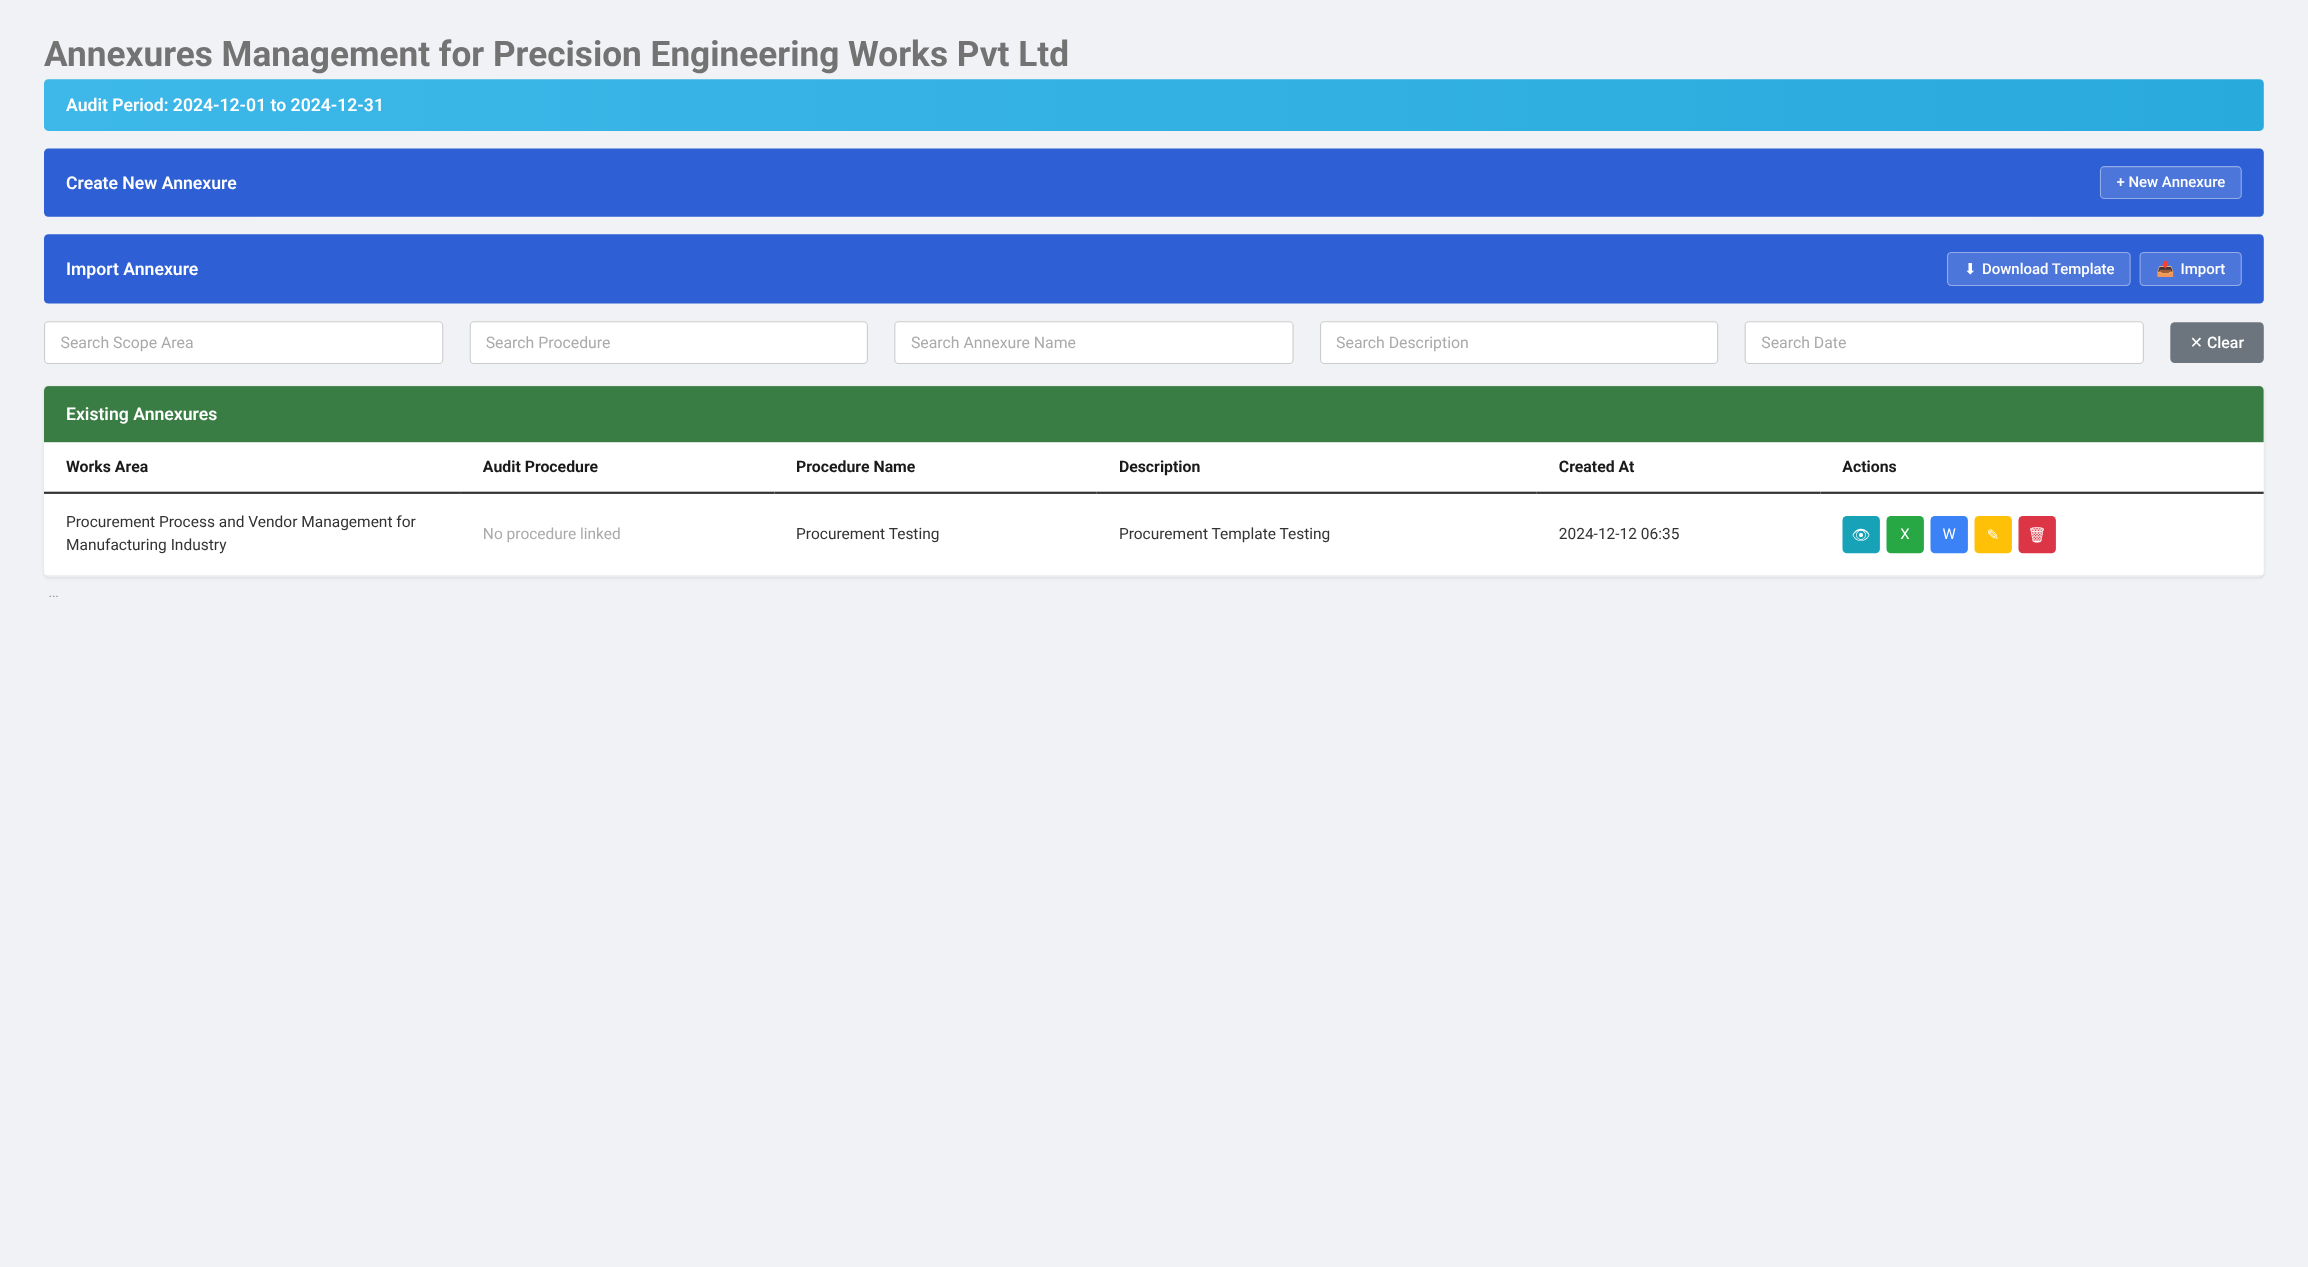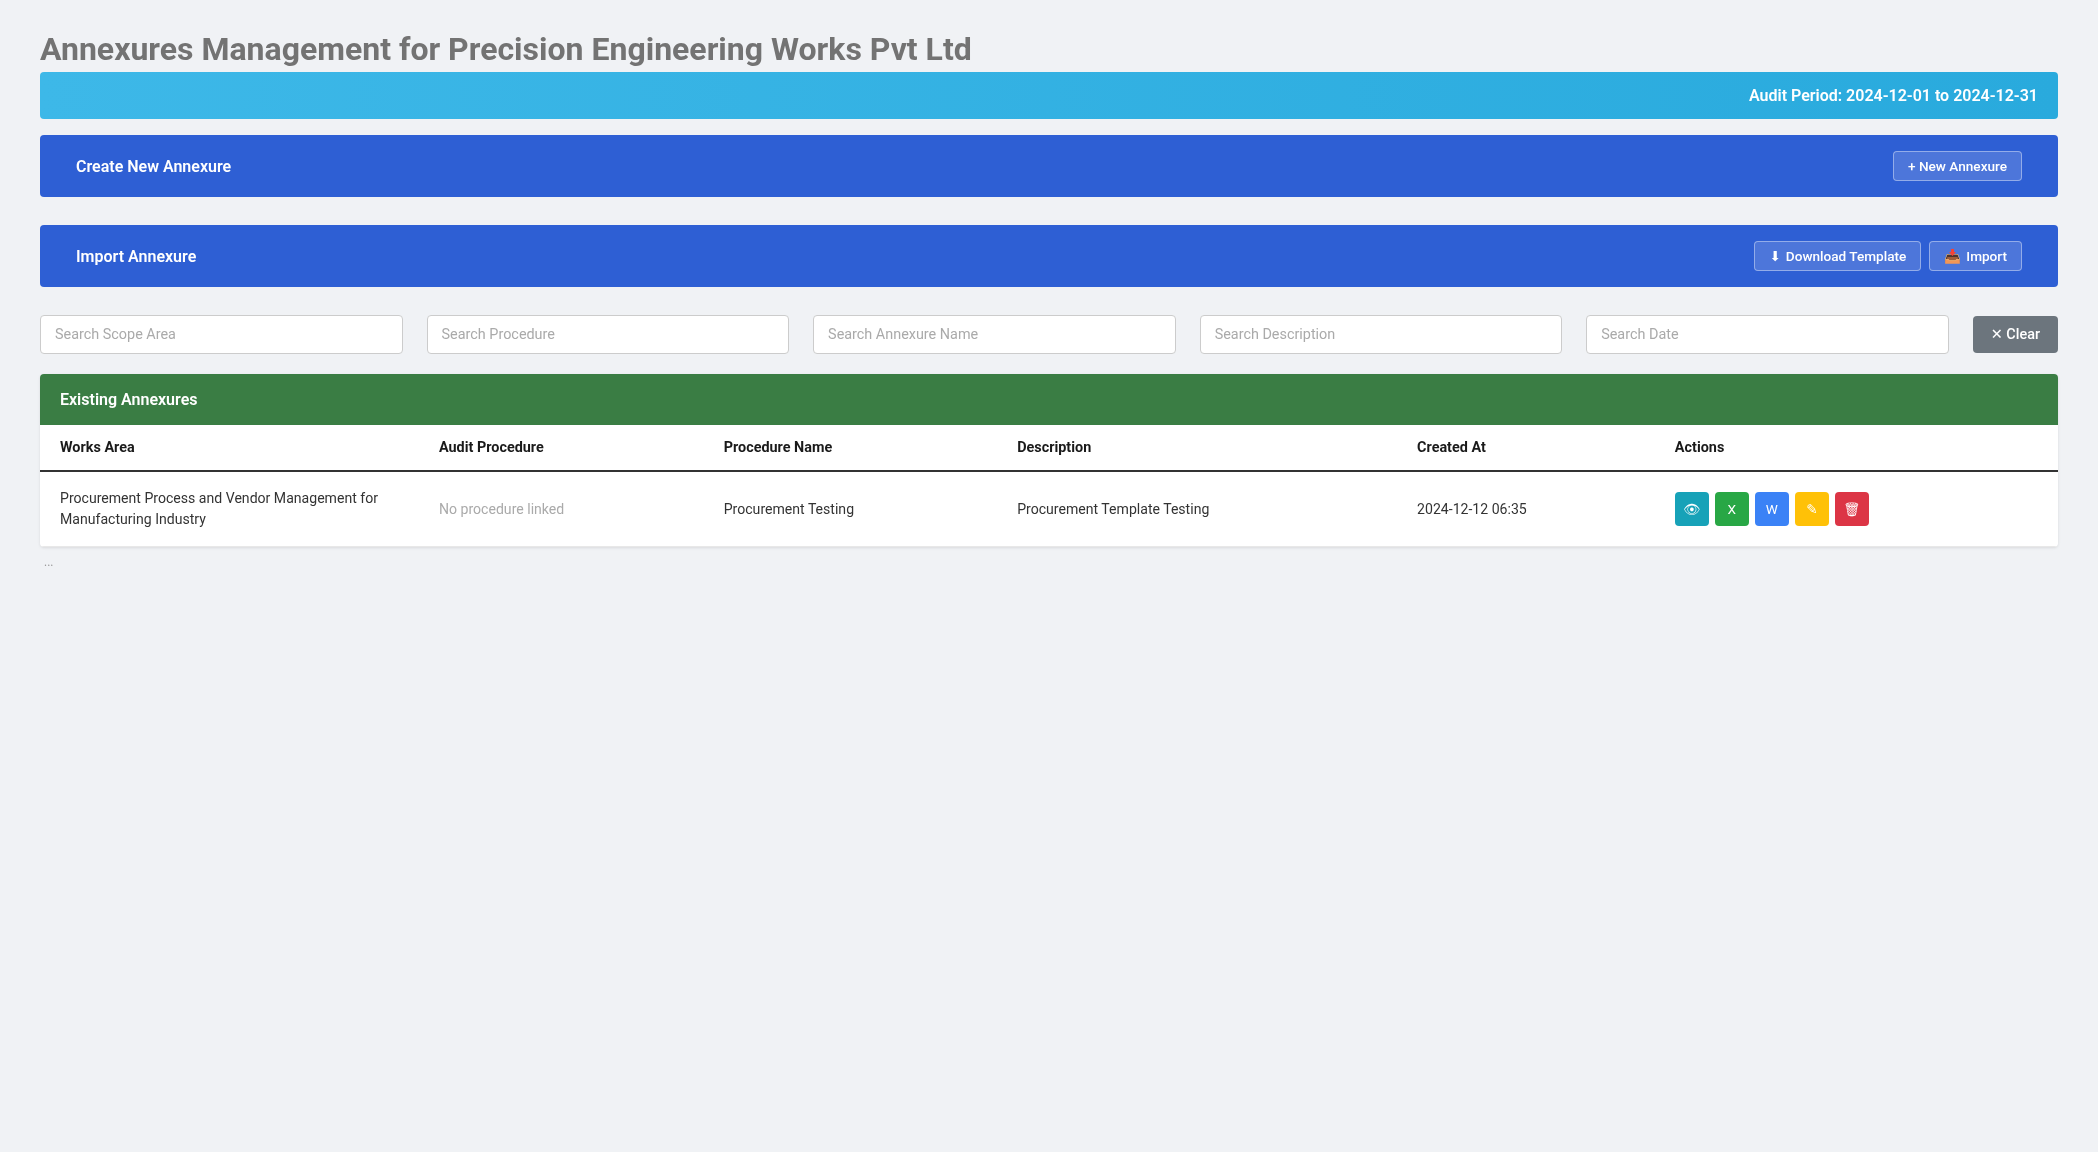--- a/index.html
+++ b/index.html
@@ -23,31 +23,30 @@
     }
 
     .audit-period-bar {
       background: linear-gradient(90deg, #3db8e8, #29aadd);
       color: white;
       padding: 14px 20px;
       font-size: 1rem;
       font-weight: 600;
       border-radius: 4px;
       margin-bottom: 16px;
-      text-align: right;
     }
 
     .section-bar {
       background: #2e5fd4;
       color: white;
-      padding: 16px 36px;
+      padding: 16px 20px;
       font-size: 1rem;
       font-weight: 600;
       border-radius: 4px;
-      margin-bottom: 28px;
+      margin-bottom: 16px;
       display: flex;
       align-items: center;
       justify-content: space-between;
     }
 
     .section-bar .btn-action {
       background: rgba(255,255,255,0.15);
       border: 1px solid rgba(255,255,255,0.4);
       color: white;
       padding: 6px 14px;

